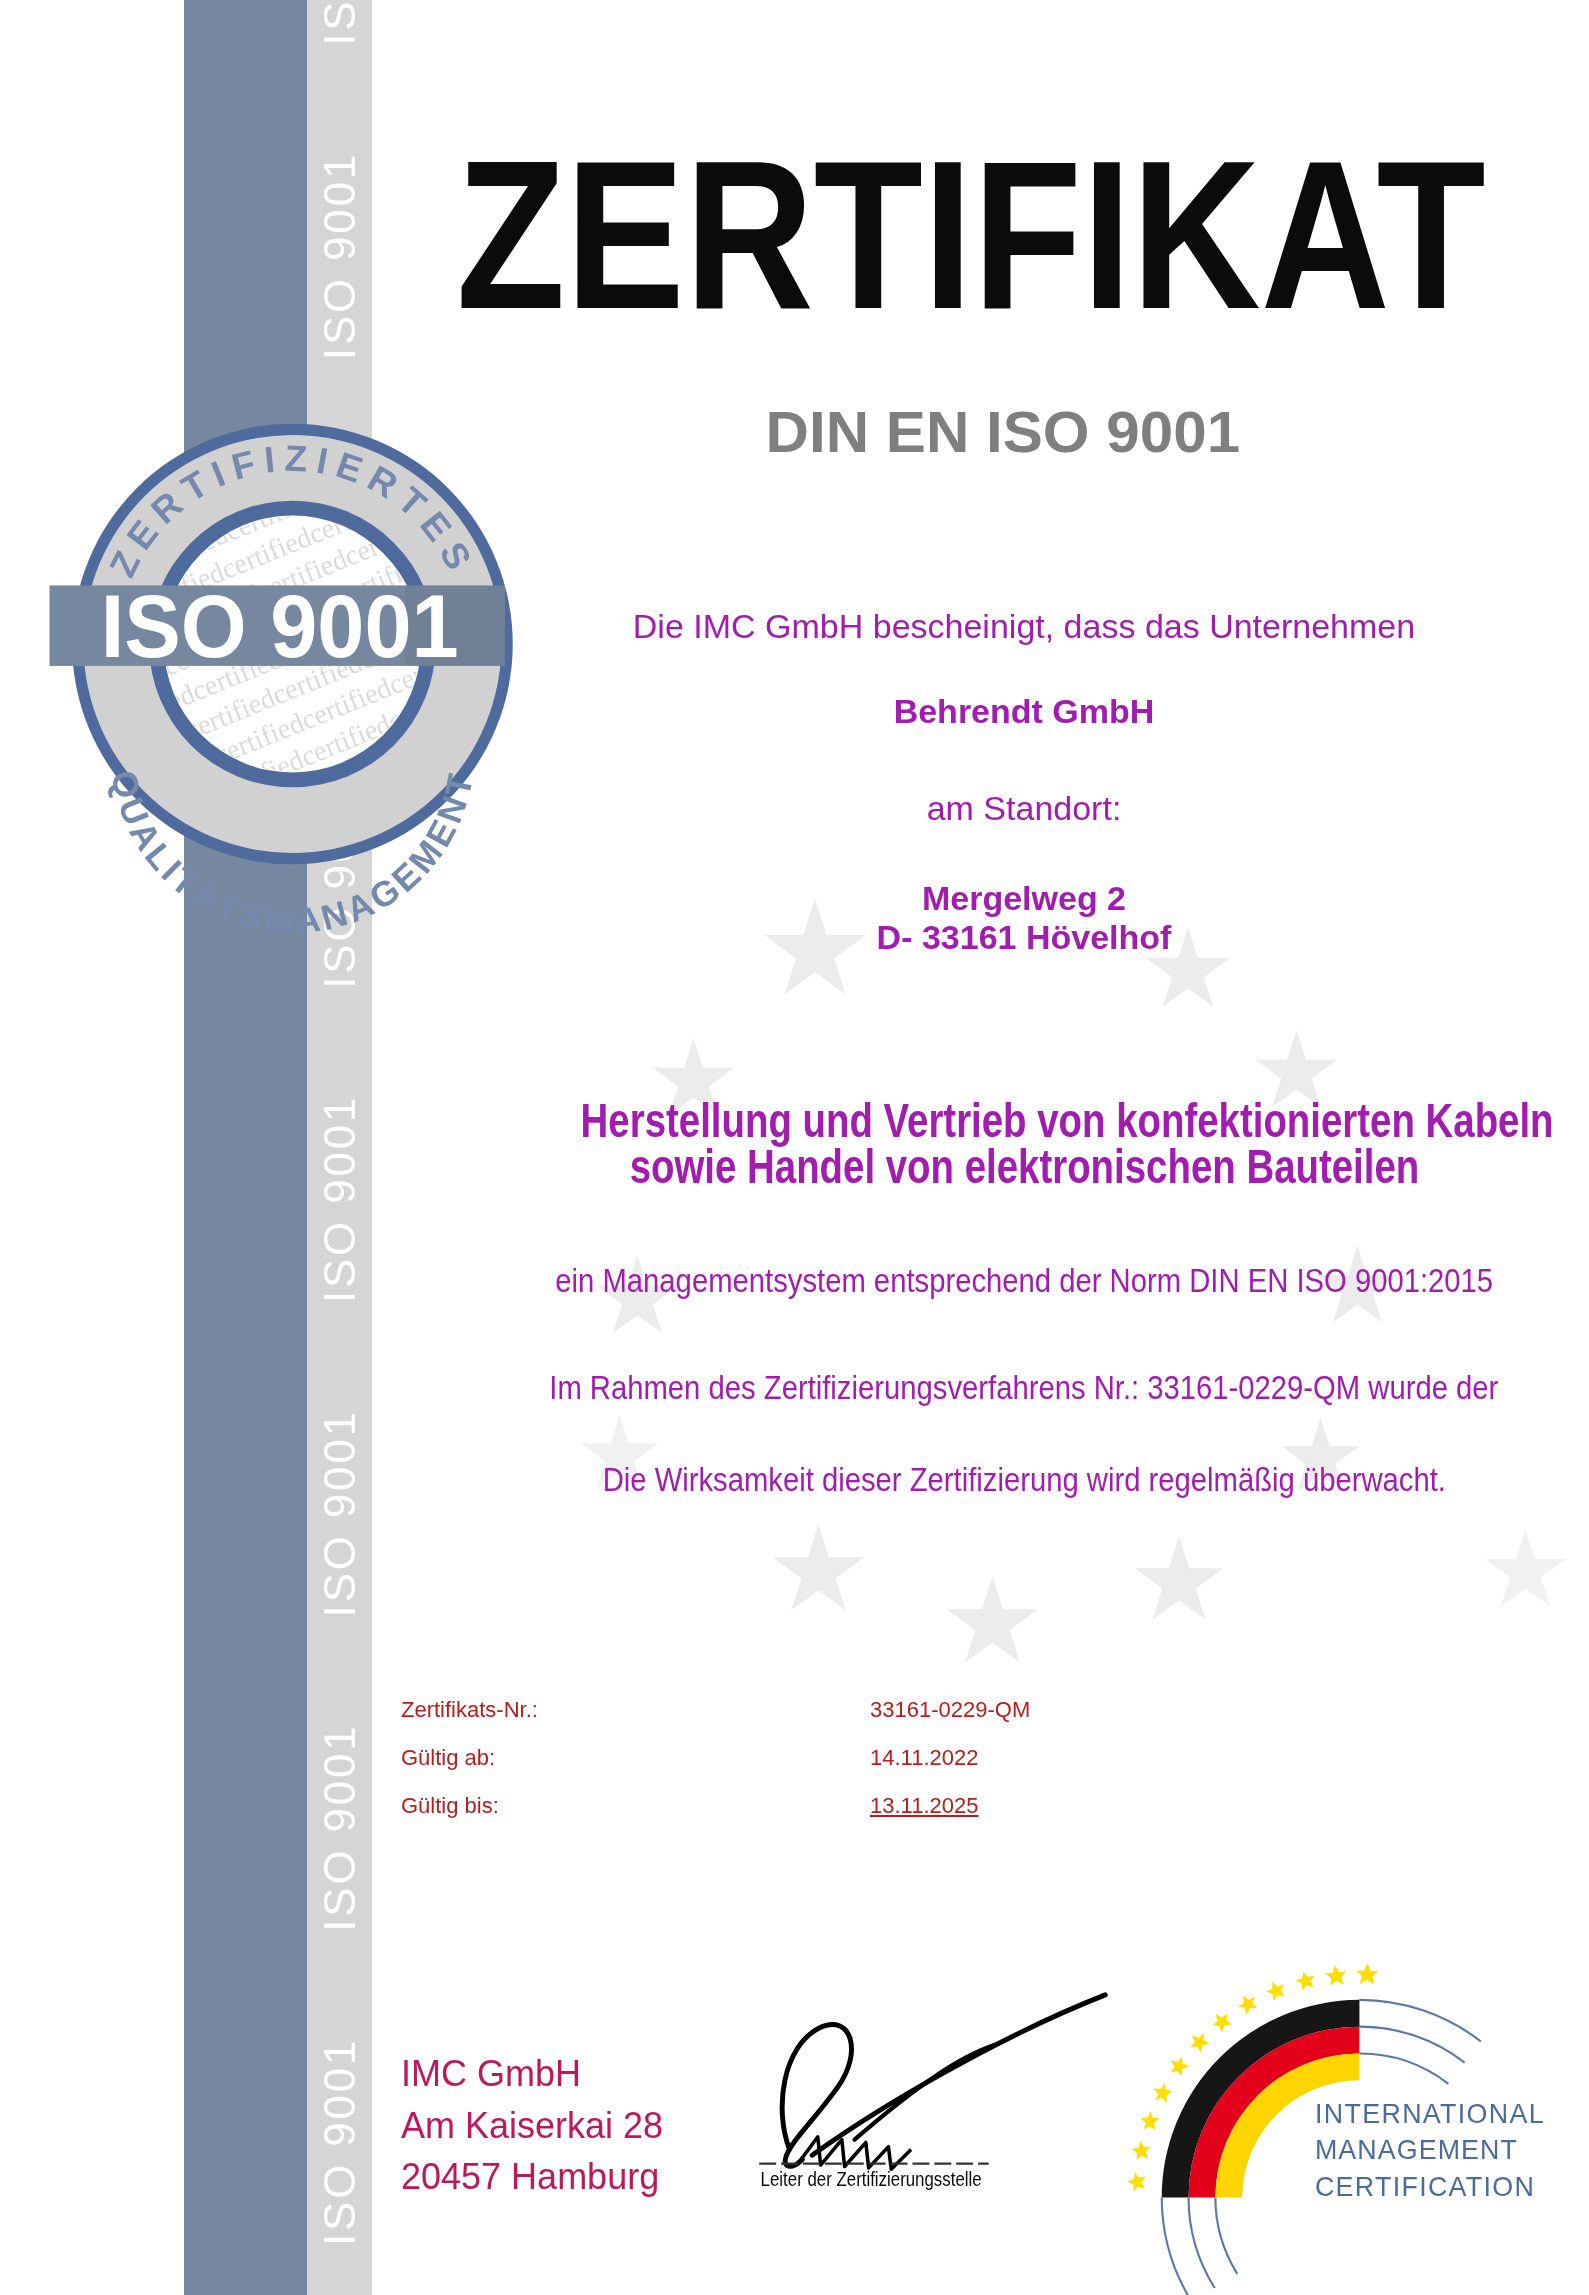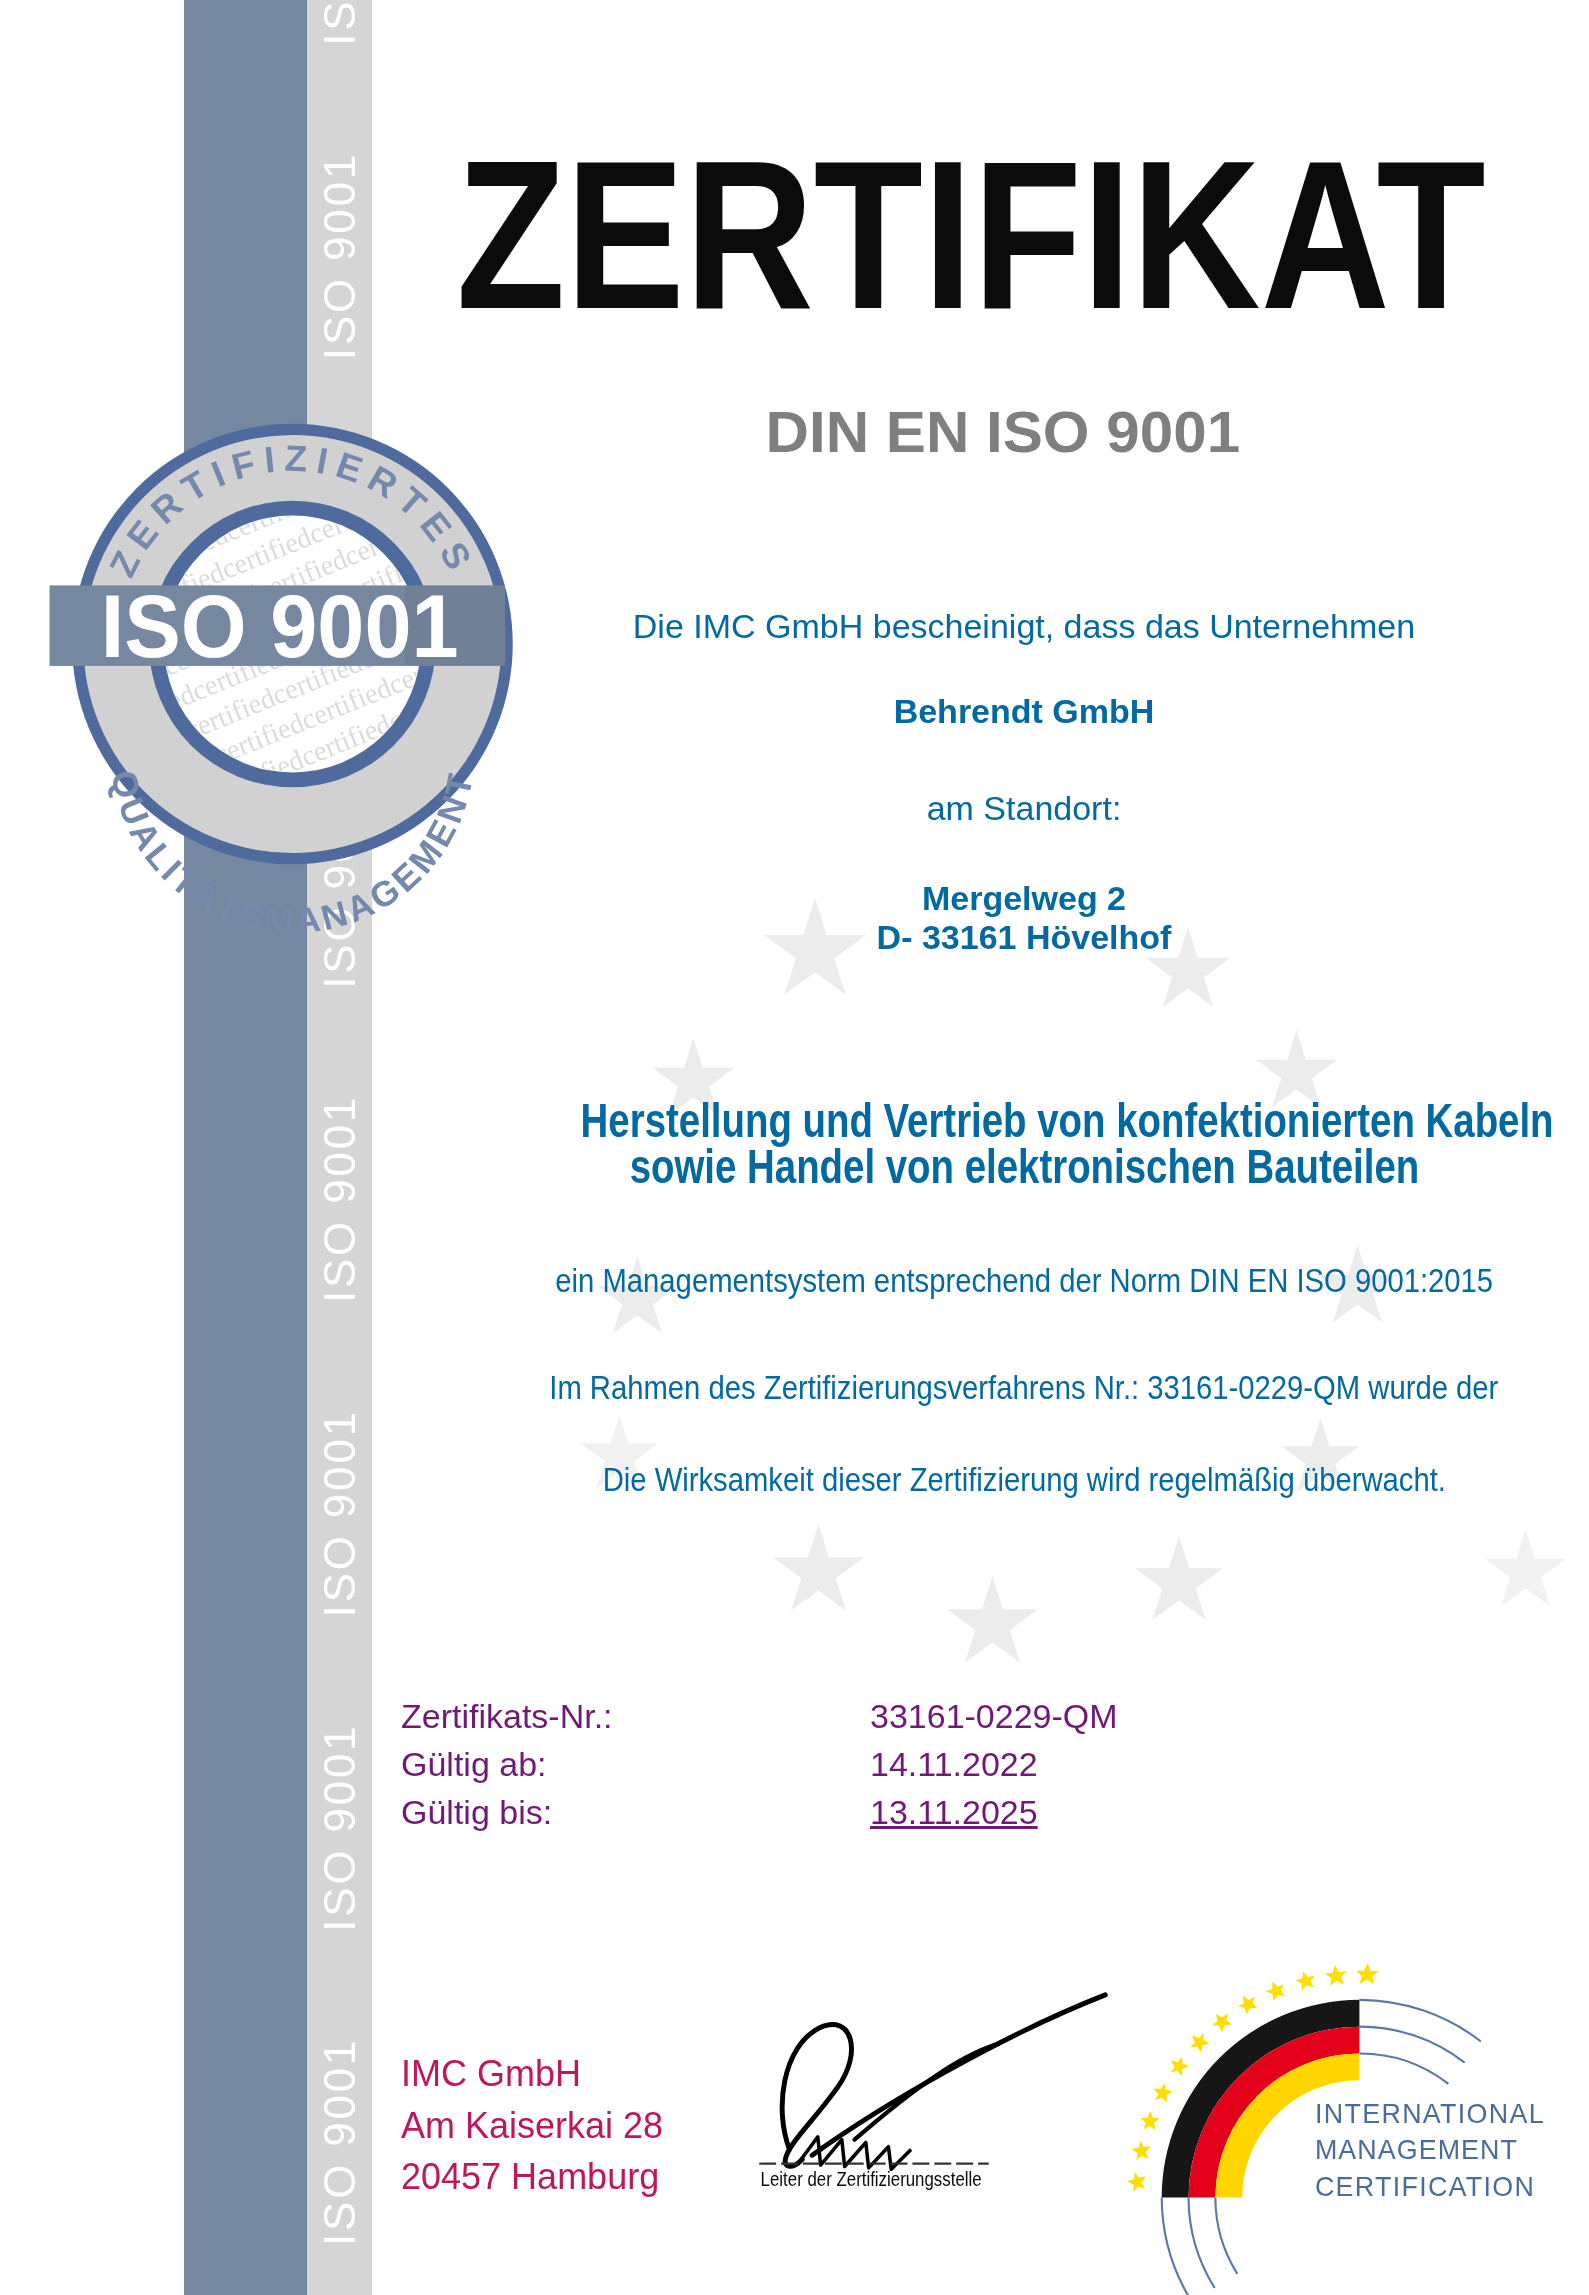--- a/index.html
+++ b/index.html
@@ -12,29 +12,29 @@
            transform-origin:0 0;transform:rotate(-90deg) translateX(-2295px);
            display:flex;align-items:center;gap:106px;padding-left:49px;box-sizing:border-box;
            color:#ffffff;font-size:44px;letter-spacing:2.8px;white-space:nowrap;z-index:2;}
   
   .wstar{position:absolute;background:#ECECEC;z-index:0;
          clip-path:polygon(50% 0%,61% 35%,98% 35%,68% 57%,79% 91%,50% 70%,21% 91%,32% 57%,2% 35%,39% 35%);}
   .wstar.light{background:#F1F1F1;}
   
   .overlay{position:absolute;left:0;top:0;z-index:3;}
   
-  .line{position:absolute;left:459px;width:1130px;text-align:center;color:#0369a1;
+  .line{position:absolute;left:459px;width:1130px;text-align:center;color:#a21caf;
         line-height:1.05;white-space:nowrap;z-index:4;}
   .line span{display:inline-block;}
   .fs-body{font-size:34px;}
   .bold{font-weight:bold;}
   .scope{font-size:48px;font-weight:bold;}
   .scope span{transform:scaleX(0.80);}
   .narrow span{transform:scaleX(0.86);}
-  .detail{position:absolute;font-size:34px;color:#701a75;white-space:nowrap;z-index:4;}
+  .detail{position:absolute;font-size:22px;color:#b91c1c;white-space:nowrap;z-index:4;}
   .footer{position:absolute;left:401px;font-size:36px;color:#be185d;white-space:nowrap;z-index:4;}
 </style>
 </head>
 <body>
 
 <div class="page">
 
   <div class="wstar" style="left:762px;top:898px;width:106px;height:106px;"></div>
   <div class="wstar" style="left:1144px;top:927px;width:88px;height:88px;"></div>
   <div class="wstar" style="left:651px;top:1038px;width:85px;height:85px;"></div>

